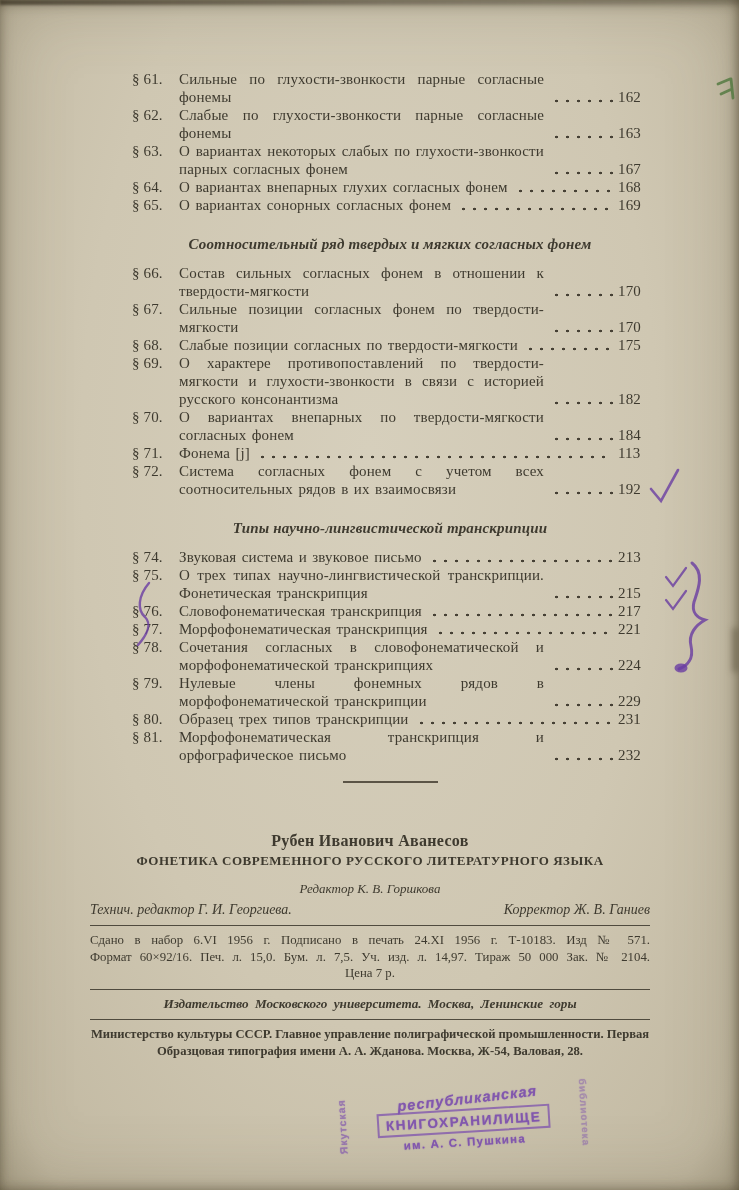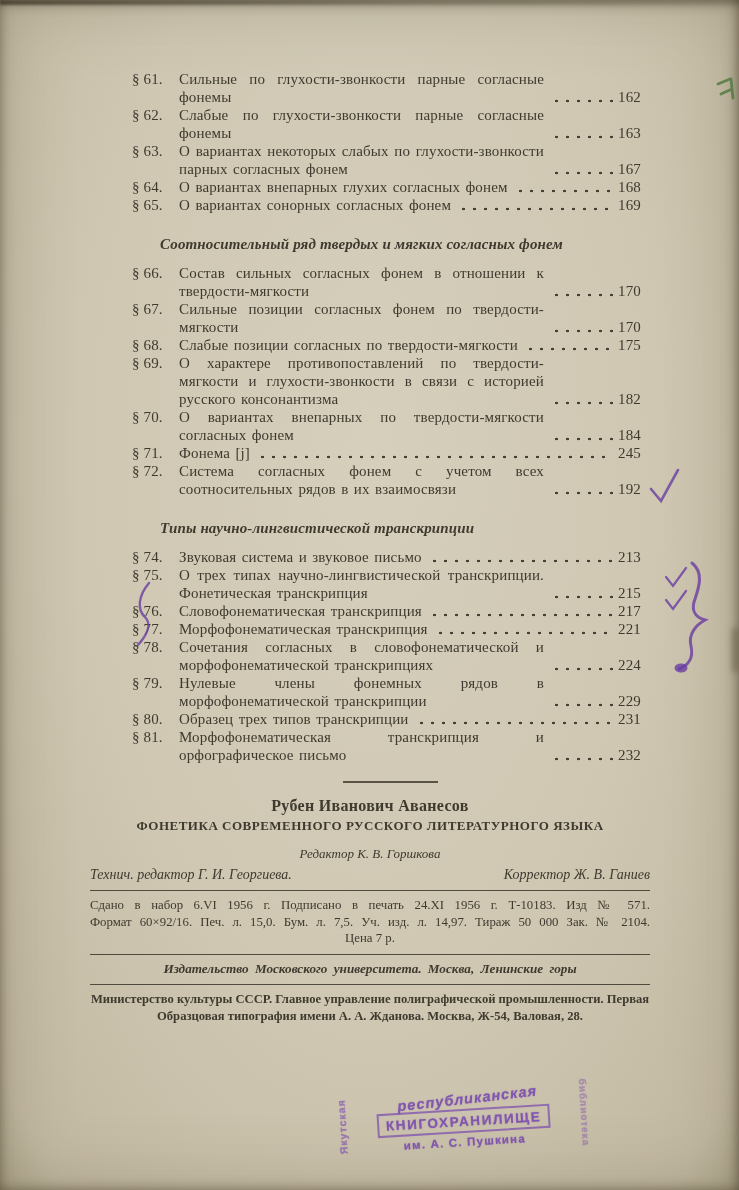--- a/index.html
+++ b/index.html
@@ -17,33 +17,33 @@
   }
   .top-edge{position:absolute;top:0;left:0;right:0;height:5px;
     background:linear-gradient(to right, rgba(40,32,18,.55), rgba(40,32,18,.20) 55%, rgba(40,32,18,.05));
     filter:blur(1px);}
   .edge-spot{position:absolute;right:0;top:628px;width:7px;height:44px;background:rgba(70,60,40,.38);filter:blur(3px);}
 
   .content{position:absolute;top:70px;left:132px;width:516px;}
 
   
   .toc{font-size:15px;line-height:18px;letter-spacing:.15px;}
-  .toc-heading{font-style:italic;font-weight:bold;margin:21px 28px 10px;line-height:19px;}
+  .toc-heading{font-style:italic;font-weight:bold;text-align:center;margin:21px 28px 10px;line-height:19px;}
   .toc-entry{display:flex;align-items:flex-end;}
   .toc-num{flex:0 0 47px;align-self:flex-start;white-space:nowrap;}
   .toc-text{flex:0 1 auto;max-width:365px;text-align:justify;word-spacing:1.5px;}
   .toc-leader{flex:1 1 10px;height:4px;margin:0 5px 3px 5px;
     background-image:radial-gradient(circle, rgba(62,57,46,.95) 1.3px, transparent 1.55px);
     background-size:11px 4px;background-repeat:repeat-x;background-position:2px 0;}
   .toc-page{flex:0 0 30px;text-align:left;}
 
   .divider{width:95px;height:2px;background:rgba(70,64,50,.85);margin:17px auto 0;}
 
   
-  .colophon{position:absolute;left:90px;top:797px;width:560px;}
+  .colophon{position:absolute;left:90px;top:832px;width:560px;}
   .author{font-size:16px;font-weight:bold;text-align:center;letter-spacing:.3px;}
   .book-title{font-size:13px;font-weight:bold;text-align:center;margin-top:3px;letter-spacing:.5px;}
   .editor-line{font-size:13px;text-align:center;margin-top:12px;font-style:italic;}
   .ed-row{display:flex;justify-content:space-between;font-size:14px;font-style:italic;margin-top:5px;}
   .rule{height:0;border-top:1.6px solid rgba(58,53,42,.85);margin:7px 0 6px;}
   .print-line{font-size:12.8px;line-height:16.5px;}
   .justify{text-align:justify;text-align-last:justify;}
   .price{text-align:center;}
   .publisher{font-size:13.2px;font-weight:bold;font-style:italic;text-align:center;word-spacing:3px;margin:2px 0;}
   .ministry{font-size:12.6px;font-weight:bold;text-align:center;line-height:17px;margin-top:3px;}
@@ -132,21 +132,21 @@
         <div class="toc-entry">
           <span class="toc-num">§ 70.</span>
           <span class="toc-text">О вариантах внепарных по твердости-мягкости согласных фонем</span>
           <span class="toc-leader"></span>
           <span class="toc-page">184</span>
         </div>
         <div class="toc-entry">
           <span class="toc-num">§ 71.</span>
           <span class="toc-text">Фонема [j]</span>
           <span class="toc-leader"></span>
-          <span class="toc-page">245</span>
+          <span class="toc-page">113</span>
         </div>
         <div class="toc-entry">
           <span class="toc-num">§ 72.</span>
           <span class="toc-text">Система согласных фонем с учетом всех соотносительных рядов в их взаимосвязи</span>
           <span class="toc-leader"></span>
           <span class="toc-page">192</span>
         </div>
         <div class="toc-heading">Типы научно-лингвистической транскрипции</div>
         <div class="toc-entry">
           <span class="toc-num">§ 74.</span>

